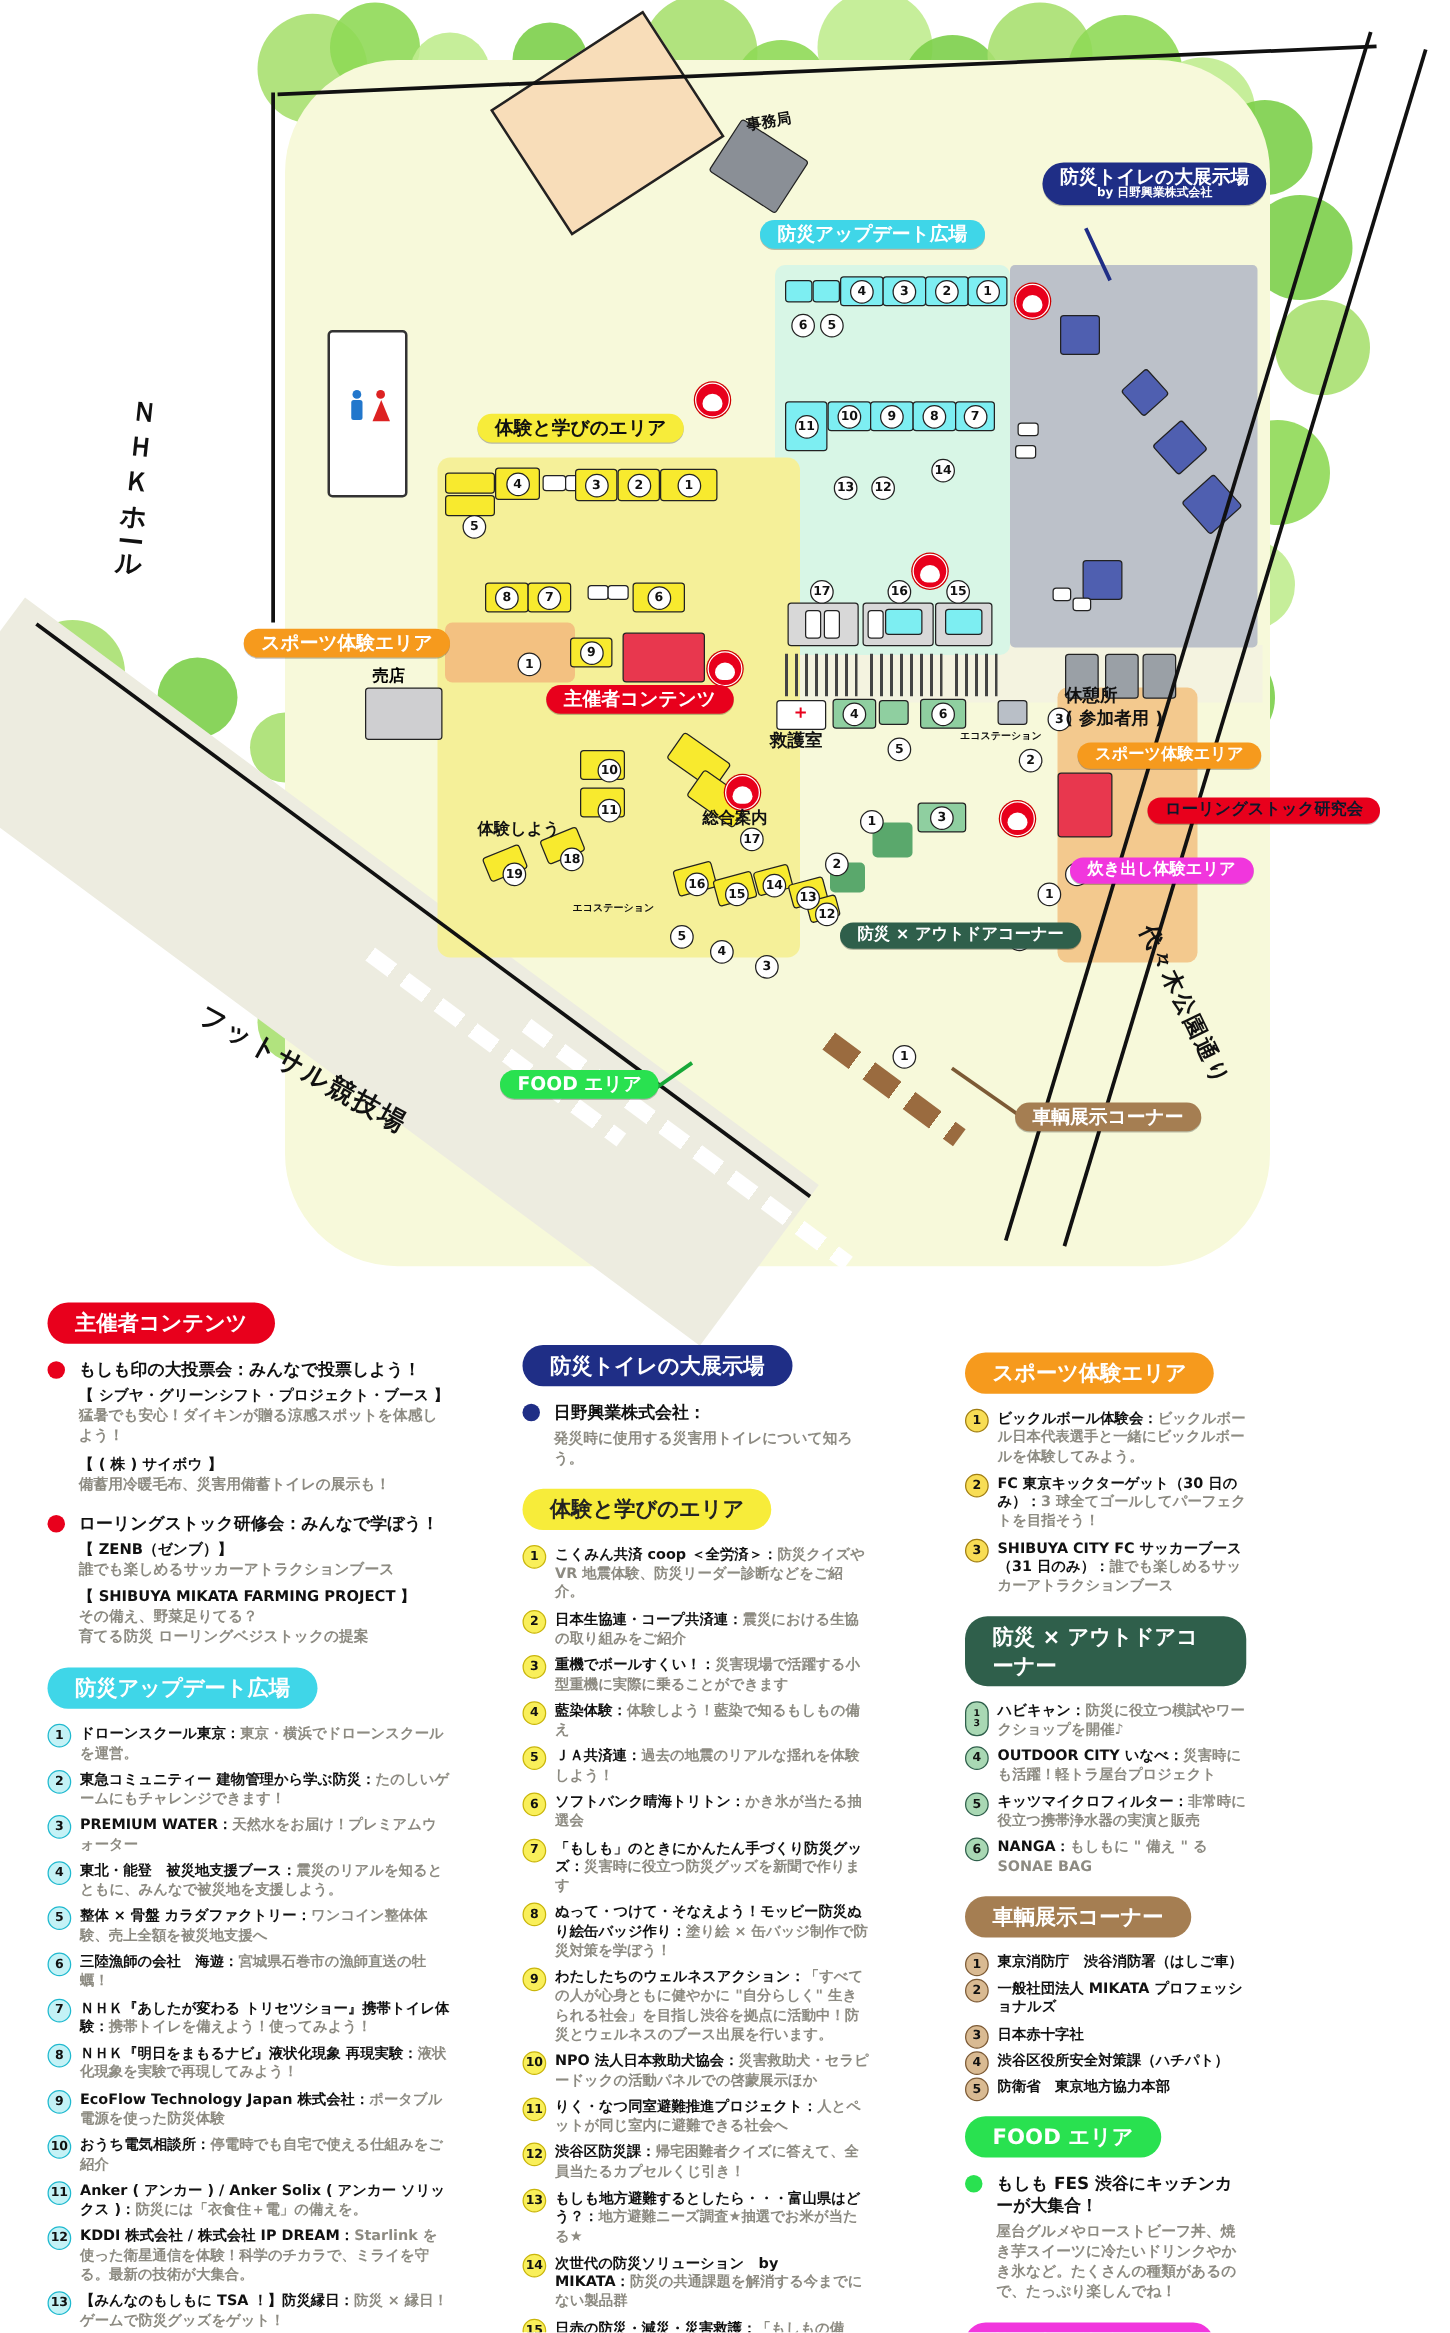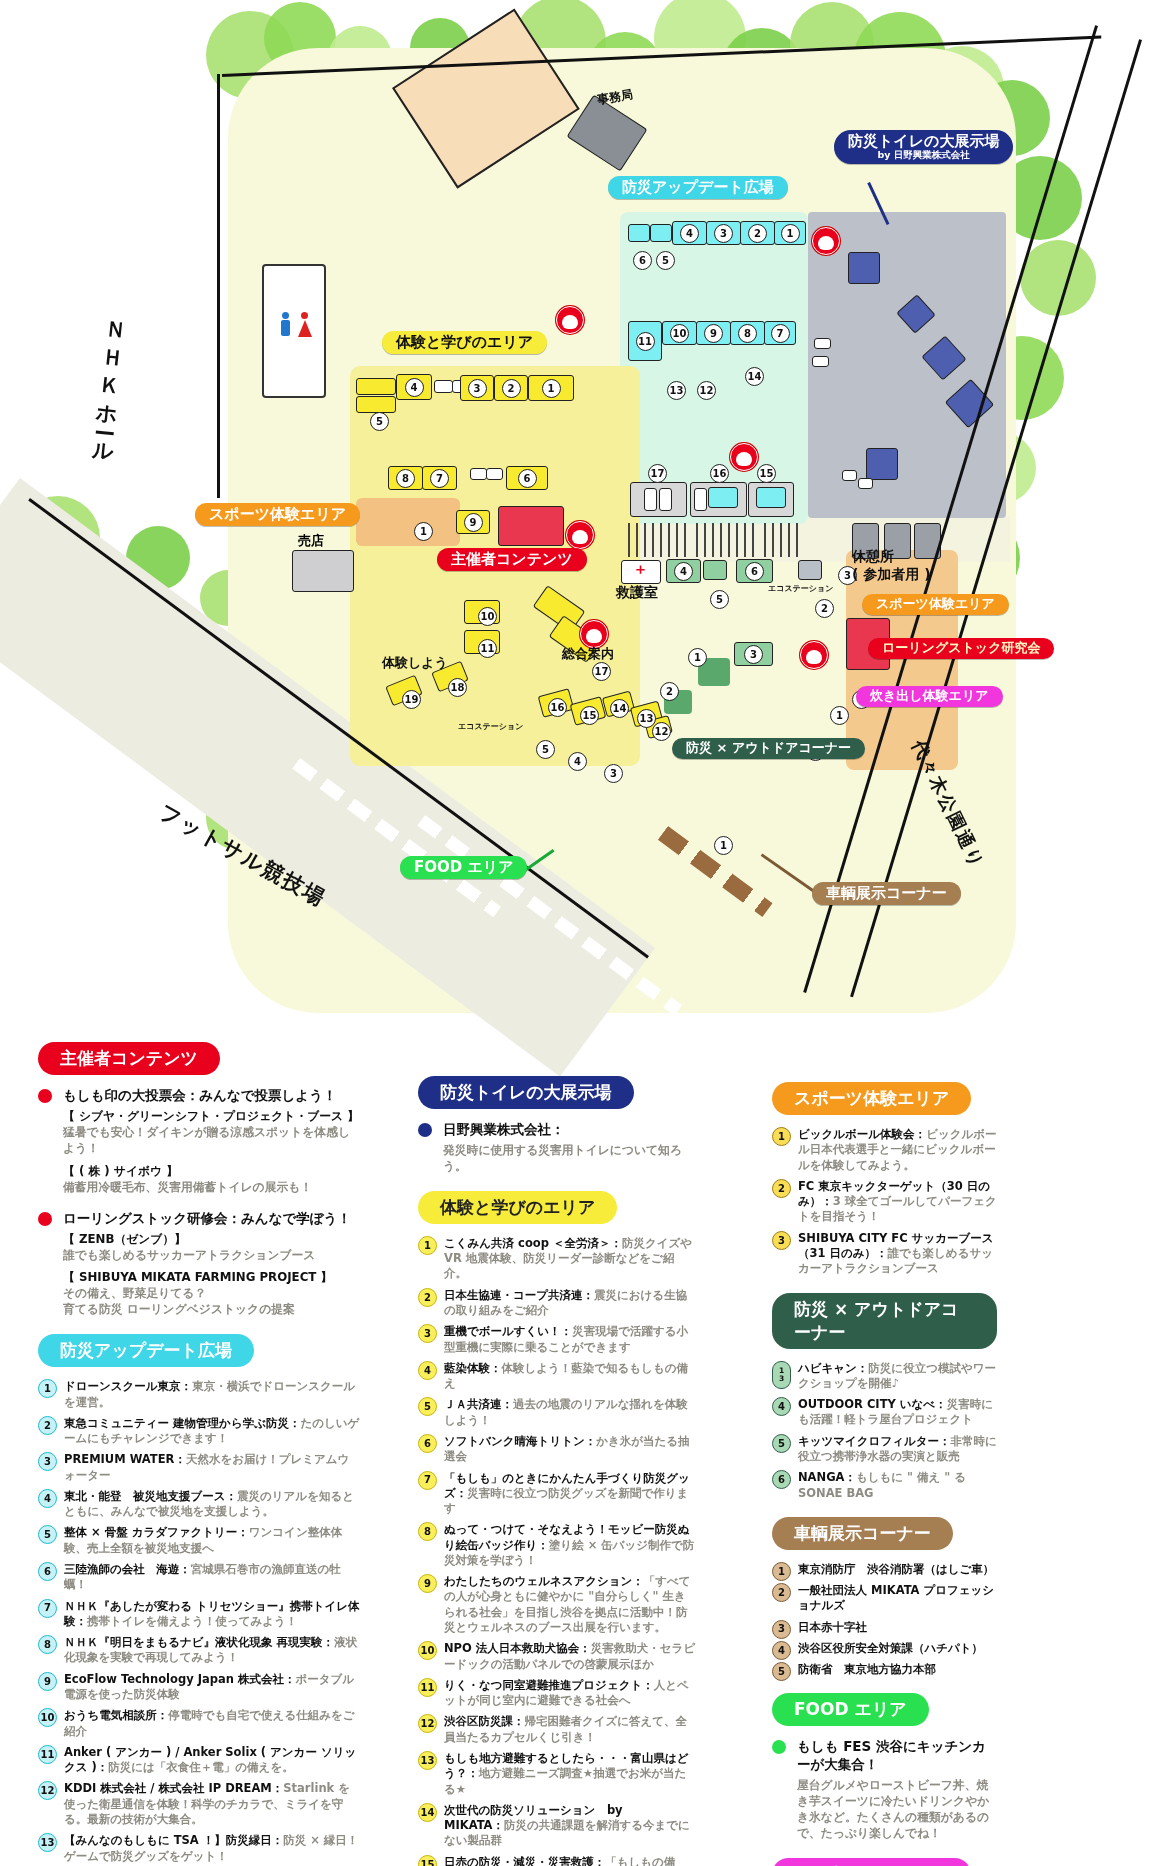--- a/index.html
+++ b/index.html
@@ -270,21 +270,21 @@
       </div>
       <div class="mpill" style="left: 195px; top: 503px; background: rgb(246, 154, 29); color: rgb(255, 255, 255); font-size: 15px;">
         <div>スポーツ体験エリア</div>
       </div>
       <div class="mpill" style="left: 437px; top: 548px; background: rgb(232, 0, 28); color: rgb(255, 255, 255); font-size: 15px;">
         <div>主催者コンテンツ</div>
       </div>
       <div class="mpill" style="left: 862px; top: 594px; background: rgb(246, 154, 29); color: rgb(255, 255, 255); font-size: 13px;">
         <div>スポーツ体験エリア</div>
       </div>
-      <div class="mpill" style="left: 868px; top: 638px; background: rgb(232, 0, 28); color: #fef9c3; font-size: 13px;">
+      <div class="mpill" style="left: 918px; top: 638px; background: rgb(232, 0, 28); color: #0f172a; font-size: 13px;">
         <div>ローリングストック研究会</div>
       </div>
       <div class="mpill" style="left: 856px; top: 686px; background: rgb(241, 54, 221); color: rgb(255, 255, 255); font-size: 13px;">
         <div>炊き出し体験エリア</div>
       </div>
       <div class="mpill" style="left: 672px; top: 738px; background: rgb(47, 95, 75); color: rgb(255, 255, 255); font-size: 13px;">
         <div>防災 × アウトドアコーナー</div>
       </div>
       <div class="mpill" style="left: 400px; top: 856px; background: rgb(41, 225, 80); color: rgb(255, 255, 255); font-size: 15px;">
         <div>FOOD エリア</div>

